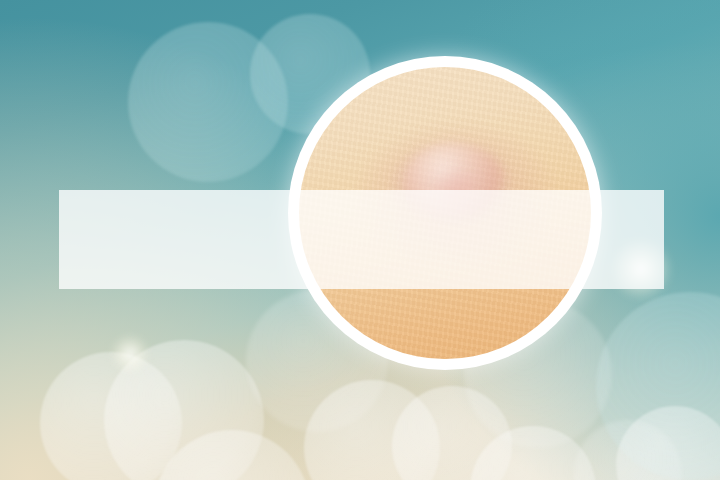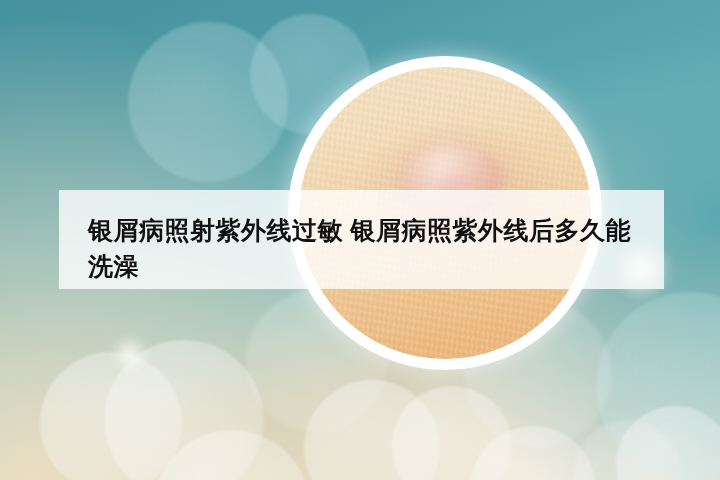--- a/index.html
+++ b/index.html
@@ -187,15 +187,14 @@
 
   <div class="photo-wrap">
     <div class="photo-disc">
       <div class="photo-texture"></div>
       <div class="photo-lesion"></div>
       <div class="photo-lesion2"></div>
     </div>
   </div>
 
   <div class="title-band"></div>
-  <div class="title-text">银屑病照射紫外线过敏 银屑病照紫外线后多久能洗澡</div>
 
 </div>
 
 </body></html>

